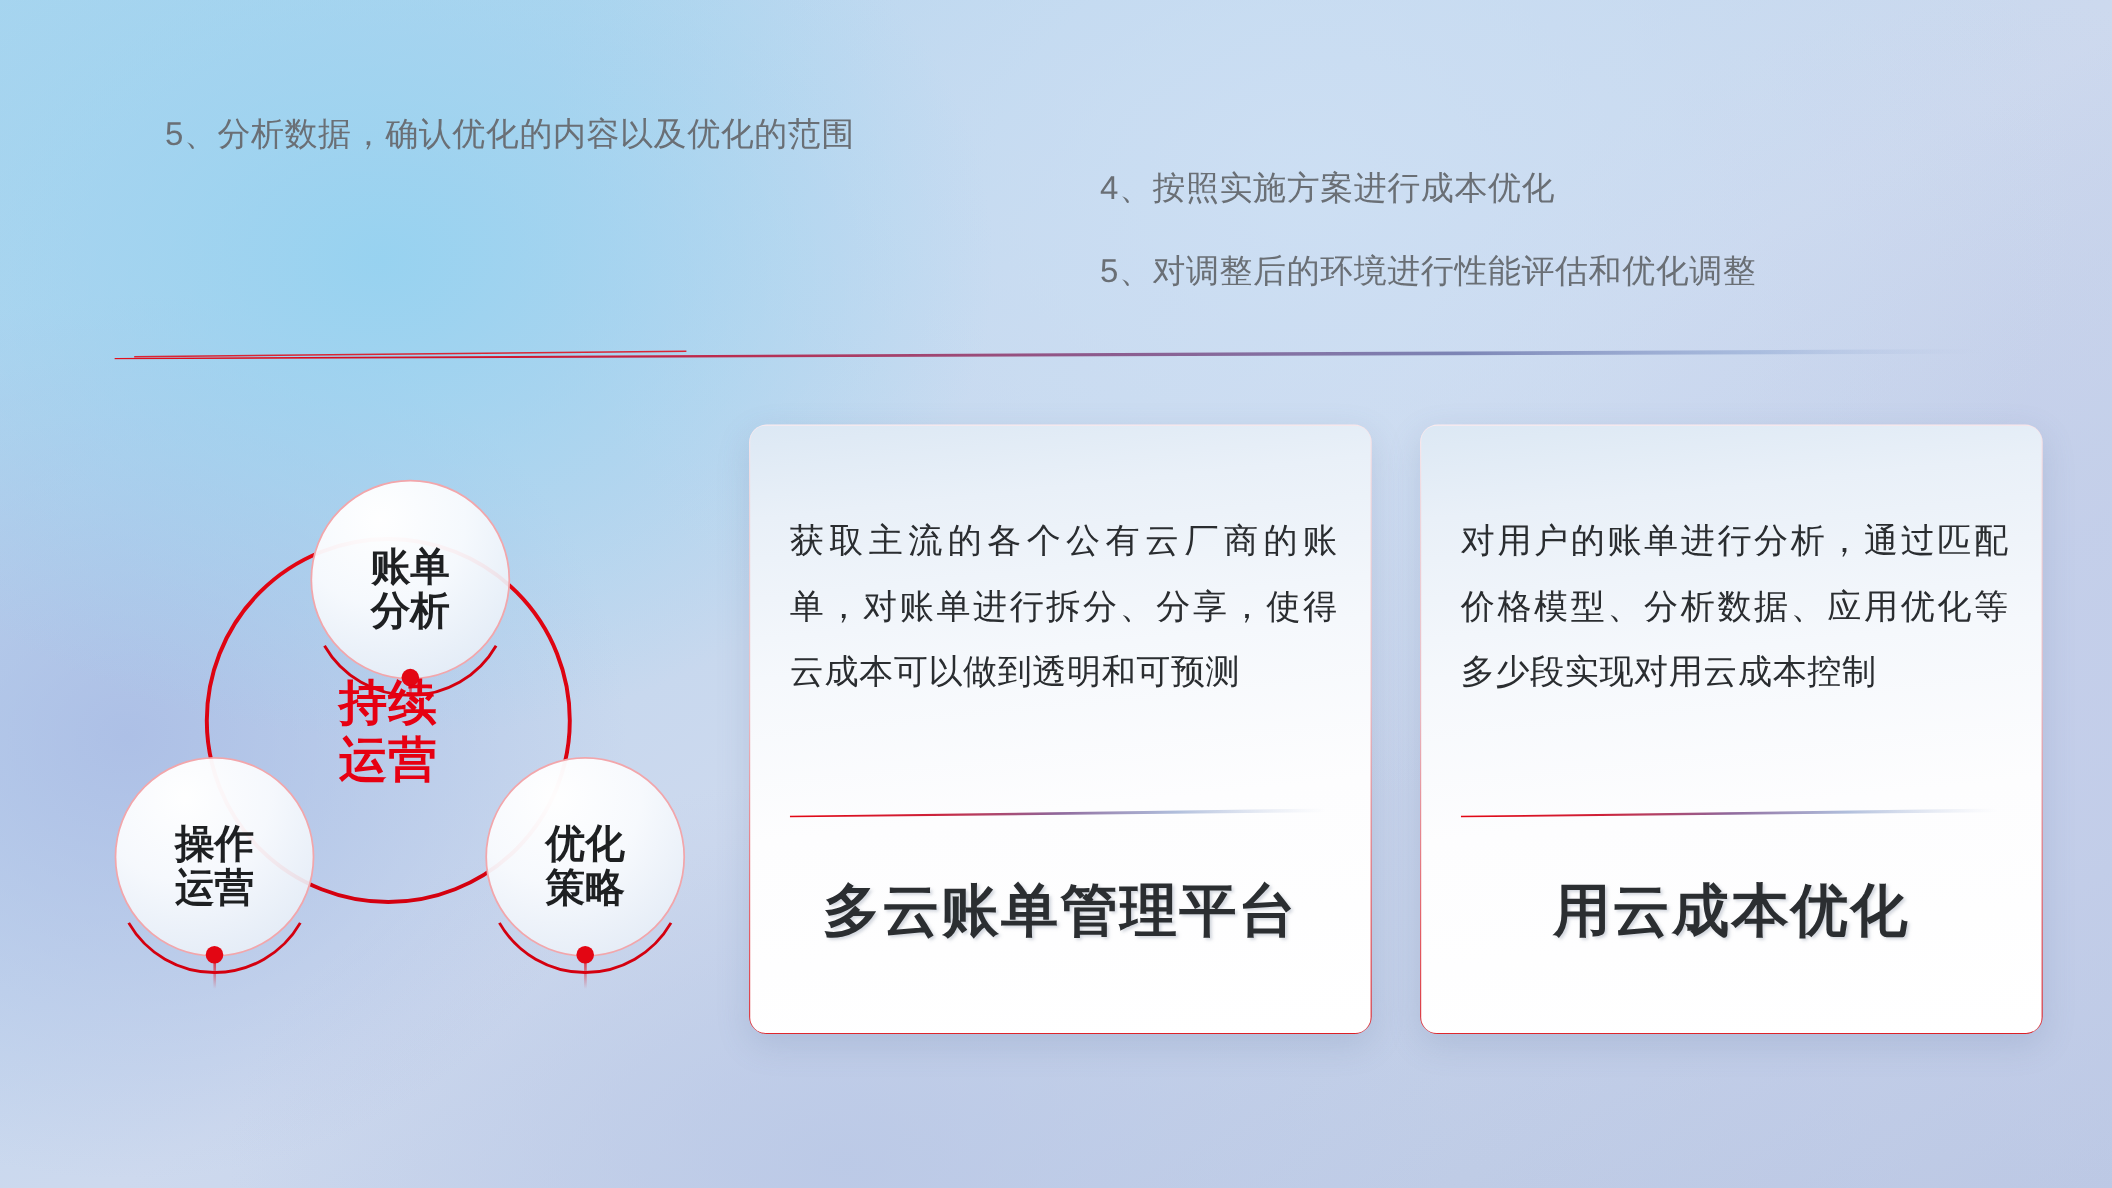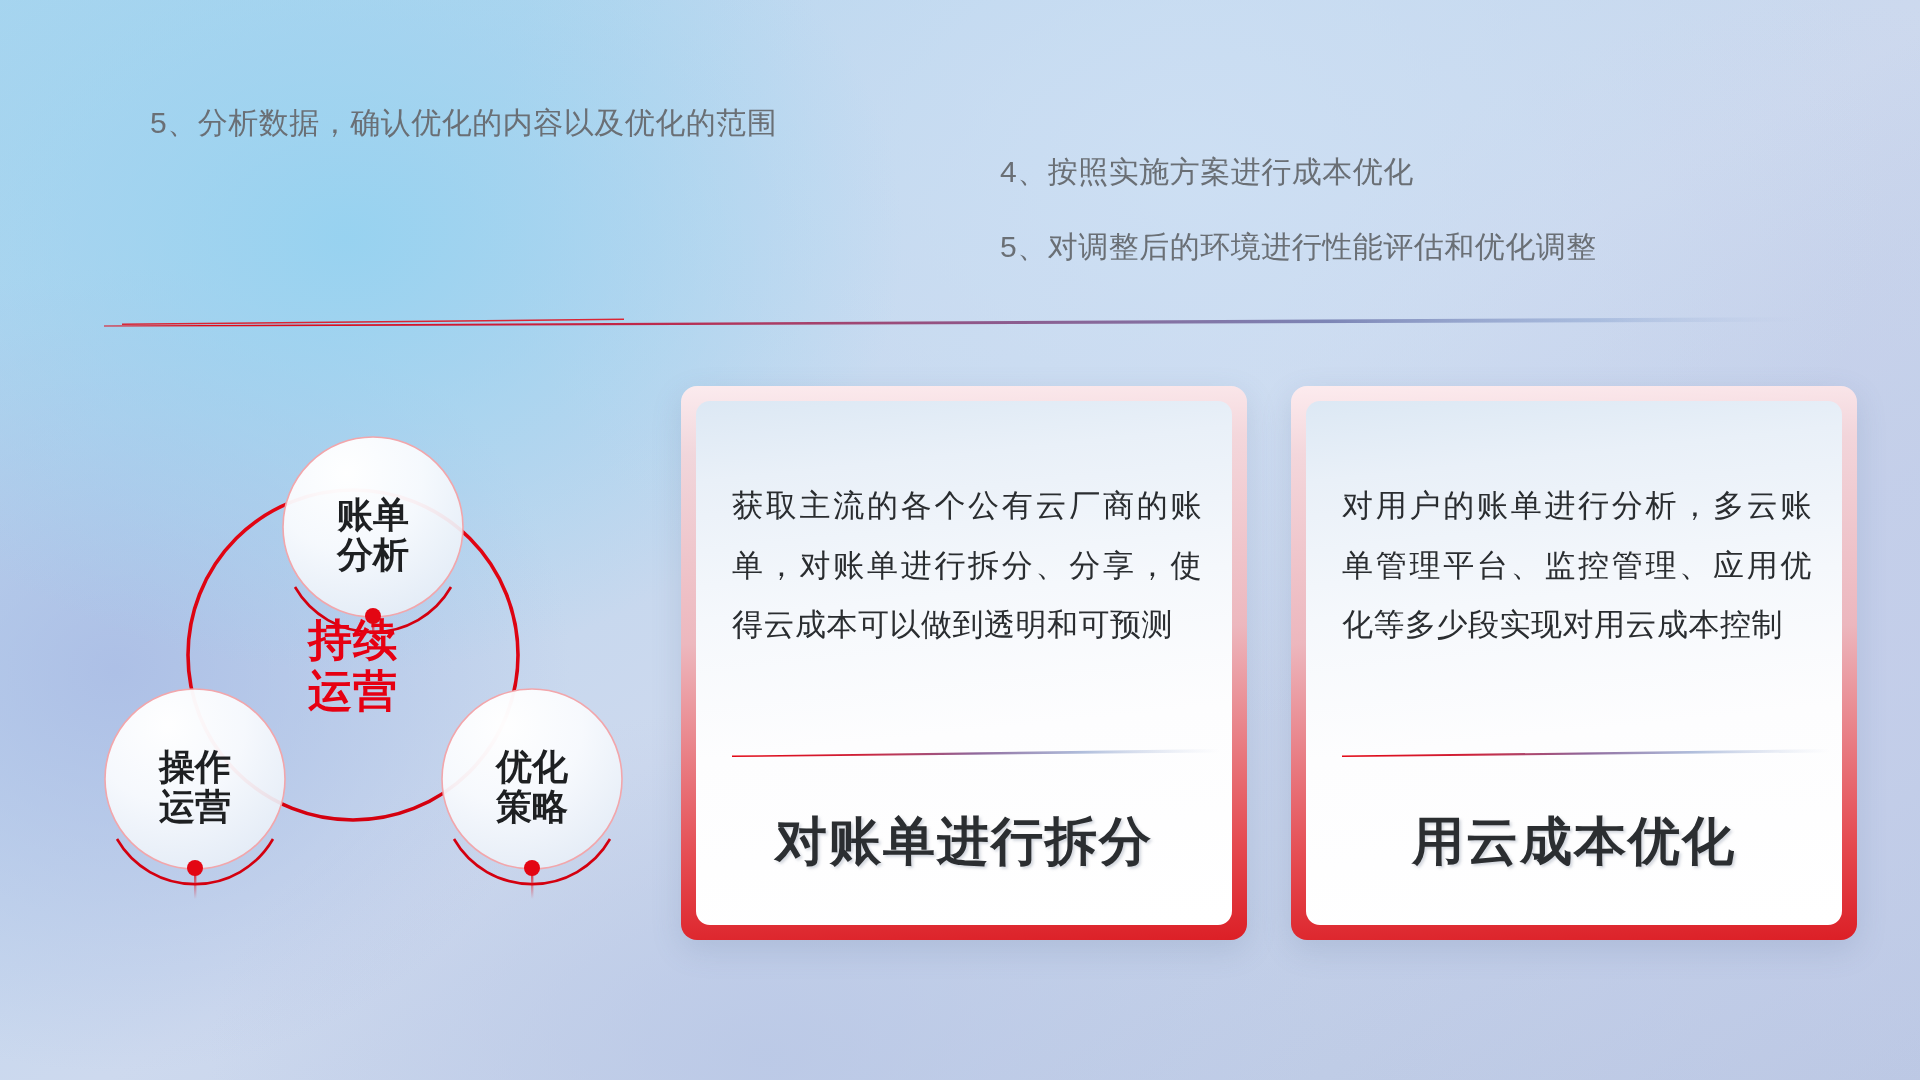--- a/index.html
+++ b/index.html
@@ -75,21 +75,21 @@
     letter-spacing: 1px;
   }
 
   
   .card {
     position: absolute;
     top: 386px;
     width: 566px;
     height: 554px;
     border-radius: 16px;
-    padding: 15px;
+    padding: 1px;
     background: linear-gradient(178deg,
         rgba(255,236,238,0.95) 0%,
         rgba(250,214,216,0.85) 12%,
         rgba(243,178,182,0.85) 45%,
         rgba(231,70,75,0.95) 82%,
         #dc1f26 100%);
     box-shadow: 0 10px 30px rgba(90,110,150,0.18);
     box-sizing: border-box;
   }
   .card-inner {
@@ -234,27 +234,27 @@
             <stop offset="0" stop-color="#e30613" stop-opacity="1"></stop>
             <stop offset="0.26" stop-color="#cf2138" stop-opacity="1"></stop>
             <stop offset="0.50" stop-color="#8a6096" stop-opacity="0.95"></stop>
             <stop offset="0.72" stop-color="#8fa3cd" stop-opacity="0.7"></stop>
             <stop offset="1" stop-color="#c9d4e8" stop-opacity="0"></stop>
           </linearGradient>
         </defs>
         <path d="M0,9.6 L488,3.0 L488,6.4 L0,11.0 Z" fill="url(#ruleGradA)"></path>
       </svg>
 
-      <div class="card-title">对账单进行拆分</div>
+      <div class="card-title">多云账单管理平台</div>
     </div>
   </div>
 
   <div class="card" id="card-right">
     <div class="card-inner">
-      <div class="card-body">对用户的账单进行分析，多云账单管理平台、监控管理、应用优化等多少段实现对用云成本控制</div>
+      <div class="card-body">对用户的账单进行分析，通过匹配价格模型、分析数据、应用优化等多少段实现对用云成本控制</div>
 
       <svg class="card-rule" viewBox="0 0 488 12" preserveAspectRatio="none">
         <defs>
           <linearGradient id="ruleGradB" x1="0" y1="0" x2="1" y2="0">
             <stop offset="0" stop-color="#e30613" stop-opacity="1"></stop>
             <stop offset="0.26" stop-color="#cf2138" stop-opacity="1"></stop>
             <stop offset="0.50" stop-color="#8a6096" stop-opacity="0.95"></stop>
             <stop offset="0.72" stop-color="#8fa3cd" stop-opacity="0.7"></stop>
             <stop offset="1" stop-color="#c9d4e8" stop-opacity="0"></stop>
           </linearGradient>

